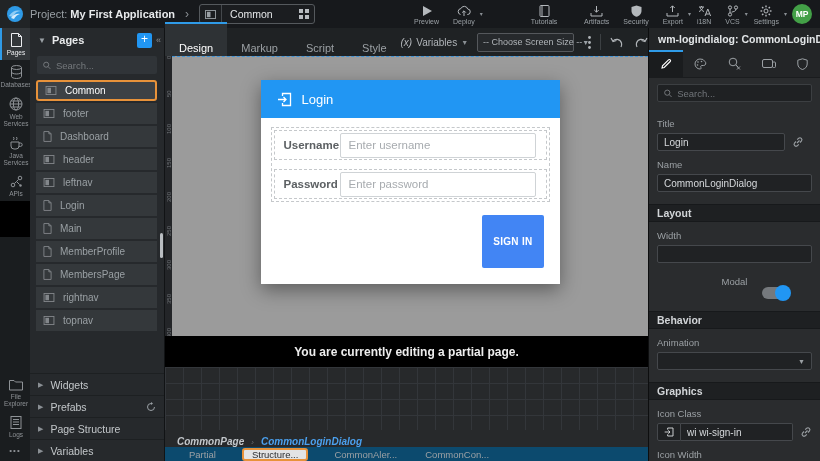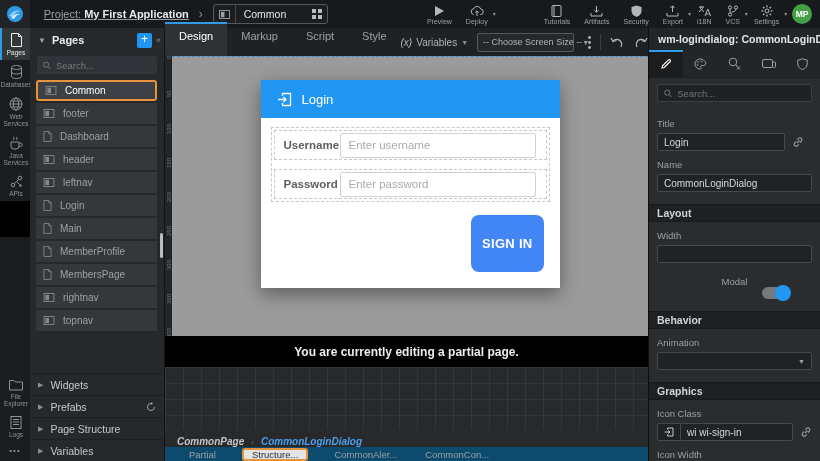--- a/index.html
+++ b/index.html
@@ -2,21 +2,21 @@
 <html><head>
 <meta charset="utf-8">
 <style>
   * { margin:0; padding:0; box-sizing:border-box; font-family:"Liberation Sans", sans-serif; }
   html,body { width:820px; height:461px; overflow:hidden; background:#17191c; }
   .app { width:820px; height:461px; display:flex; flex-direction:column; }
 
   
   .topbar { height:28px; background:#17191c; display:flex; align-items:center; flex:0 0 28px; }
   .logo-box { width:30px; height:28px; background:#212426; display:flex; align-items:center; justify-content:center; }
-  .project { margin-left:14px; font-size:11px; color:#9aa0a5; white-space:nowrap;text-decoration:underline; }
+  .project { margin-left:0; font-size:11px; color:#9aa0a5; white-space:nowrap; }
   .project b { color:#e8eaec; font-weight:700; }
   .tb-chev { color:#8a8f94; font-size:12px; margin:0 10px; }
   .page-select { height:20px; display:flex; align-items:center; background:#1b1d20; border:1px solid #55595d; border-radius:3px; overflow:hidden; }
   .psel-icon { width:22px; height:18px; border-right:1px solid #44484c; display:flex; align-items:center; justify-content:center; color:#9aa0a5; }
   .psel-label { color:#e4e6e8; font-size:10.5px; padding:0 8px; width:72px; }
   .psel-grid { width:20px; display:flex; align-items:center; justify-content:center; color:#b9bdc1; }
   .tb-actions { display:flex; align-items:flex-start; }
   .tb-act { display:flex; flex-direction:column; align-items:center; color:#b4b8bc; padding:3px 7px 1px; cursor:pointer; position:relative; }
   .tb-act .lbl { font-size:7px; color:#9aa0a5; margin-top:1px; white-space:nowrap; }
   .tb-act .chv { position:absolute; right:-1px; top:8px; font-size:6px; color:#8a8f94; }
@@ -51,21 +51,21 @@
   .pp-item.active { background:#3d4145; border:2px solid #e8923a; border-radius:3px; color:#fff; }
   .pp-scrollbar { position:absolute; right:1px; top:205px; width:3px; height:25px; background:#b9bdc1; border-radius:2px; }
   .pp-sections { margin-top:auto; }
   .pp-section { height:22px; border-top:1px solid #1d2022; display:flex; align-items:center; padding:0 8px; color:#c3c7ca; font-size:10.5px; cursor:pointer; }
   .pp-section .car { color:#8a8f94; font-size:7px; margin-right:7px; }
   .pp-section .refresh { margin-left:auto; color:#9aa0a5; display:flex; }
 
   
   .canvas { flex:1; display:flex; flex-direction:column; min-width:0; background:#26282a; }
   .cv-toolbar { height:28px; background:#1f2224; display:flex; align-items:center; flex:0 0 28px; }
-  .cv-tab { height:40px; line-height:28px; padding:0 14px; font-size:11px; color:#9ba0a4; cursor:pointer; }
+  .cv-tab { height:40px; line-height:28px; padding:12px 14px; font-size:11px; color:#9ba0a4; cursor:pointer; }
   .cv-tab.active { background:#2e3235; color:#fff; box-shadow:inset 0 2px 0 #2f9be8; }
   .cv-vars { margin-left:auto; color:#b0b4b8; font-size:10px; display:flex; align-items:center; cursor:pointer; white-space:nowrap; }
   .cv-vars .vx { font-style:italic; margin-right:4px; }
   .cv-vars .chv { font-size:7px; margin-left:4px; color:#8a8f94; }
   .cv-select { margin-left:9px; width:97px; height:19px; border:1px solid #55585c; background:#26292c; border-radius:2px; display:flex; align-items:center; padding:0 5px; color:#b0b4b8; font-size:9px; cursor:pointer; white-space:nowrap;justify-content:space-between; }
   .cv-select .chv { margin-left:auto; font-size:7px; color:#9aa0a5; }
   .cv-icons { display:flex; align-items:center; margin:0 4px 0 8px; color:#b0b4b8; }
   .cv-icons .icn { padding:0 6px; cursor:pointer; display:flex; }
   .cv-sep { width:1px; height:16px; background:#3c4043; margin:0 3px; }
   .cv-expand { color:#4a9fe8; font-size:10px; padding:0 4px 0 2px; cursor:pointer; }
@@ -78,21 +78,21 @@
   .dlg-header { height:38px; background:#2196f3; display:flex; align-items:center; padding:0 16px; color:#fff; }
   .dlg-title { font-size:13px; margin-left:10px; }
   .dlg-body { padding:9px 10px 0; }
   .wgt-group { border:1px dashed #c5c8cb; padding:2px; }
   .wgt-field { border:1px dashed #c5c8cb; height:30px; display:flex; align-items:center; padding:0 4px 0 9px; background:#fff; }
   .wgt-field + .wgt-field { margin-top:9px; }
   .wgt-label { width:56px; font-size:11.5px; color:#5c6063; font-weight:600; flex:0 0 56px; }
   .wgt-input { flex:1; height:25px; border:1px solid #cfd3d6; border-radius:2px; padding:0 8px; font-size:11.5px; color:#333; outline:none; margin-right:6px; min-width:0; }
   .wgt-input::placeholder { color:#a7abaf; }
   .dlg-footer { padding:13px 16px 16px; text-align:right; }
-  .signin-btn { background:#4285f4; color:#fff; border:0; border-radius:8px; font-size:13px; font-weight:700; padding:21px 11px; letter-spacing:.3px; cursor:pointer; }
+  .signin-btn { background:#4285f4; color:#fff; border:0; border-radius:2px; font-size:10px; font-weight:700; padding:21px 11px; letter-spacing:.3px; cursor:pointer; }
   .banner { position:absolute; left:0; right:0; top:280px; height:31px; background:#000; color:#ededed; font-size:12px; font-weight:600; display:flex; align-items:center; justify-content:center; }
   .gridarea { position:absolute; left:0; right:0; top:311px; height:63px; background:#27292b;
     background-image:linear-gradient(#33363a 1px, transparent 1px), linear-gradient(90deg,#33363a 1px, transparent 1px);
     background-size:18px 16px; }
   .crumbs { position:absolute; left:0; right:0; top:374px; height:17px; background:#27292b; display:flex; align-items:flex-end; padding-left:12px; font-size:10px;font-style:italic; }
   .crumb-root { color:#c3c7cb; font-weight:600; cursor:pointer; }
   .crumb-sep { color:#6d7175; margin:0 7px; font-size:8px; }
   .crumb-cur { color:#4aa0ee; font-weight:600; cursor:pointer; }
   .btabs { position:absolute; left:0; right:0; top:391px; bottom:0; background:#0c4a6e; display:flex; align-items:center; padding-left:10px; }
   .btab { color:#9ba0a4; font-size:9.5px; padding:0 14px; cursor:pointer; height:100%; display:flex; align-items:center; }

